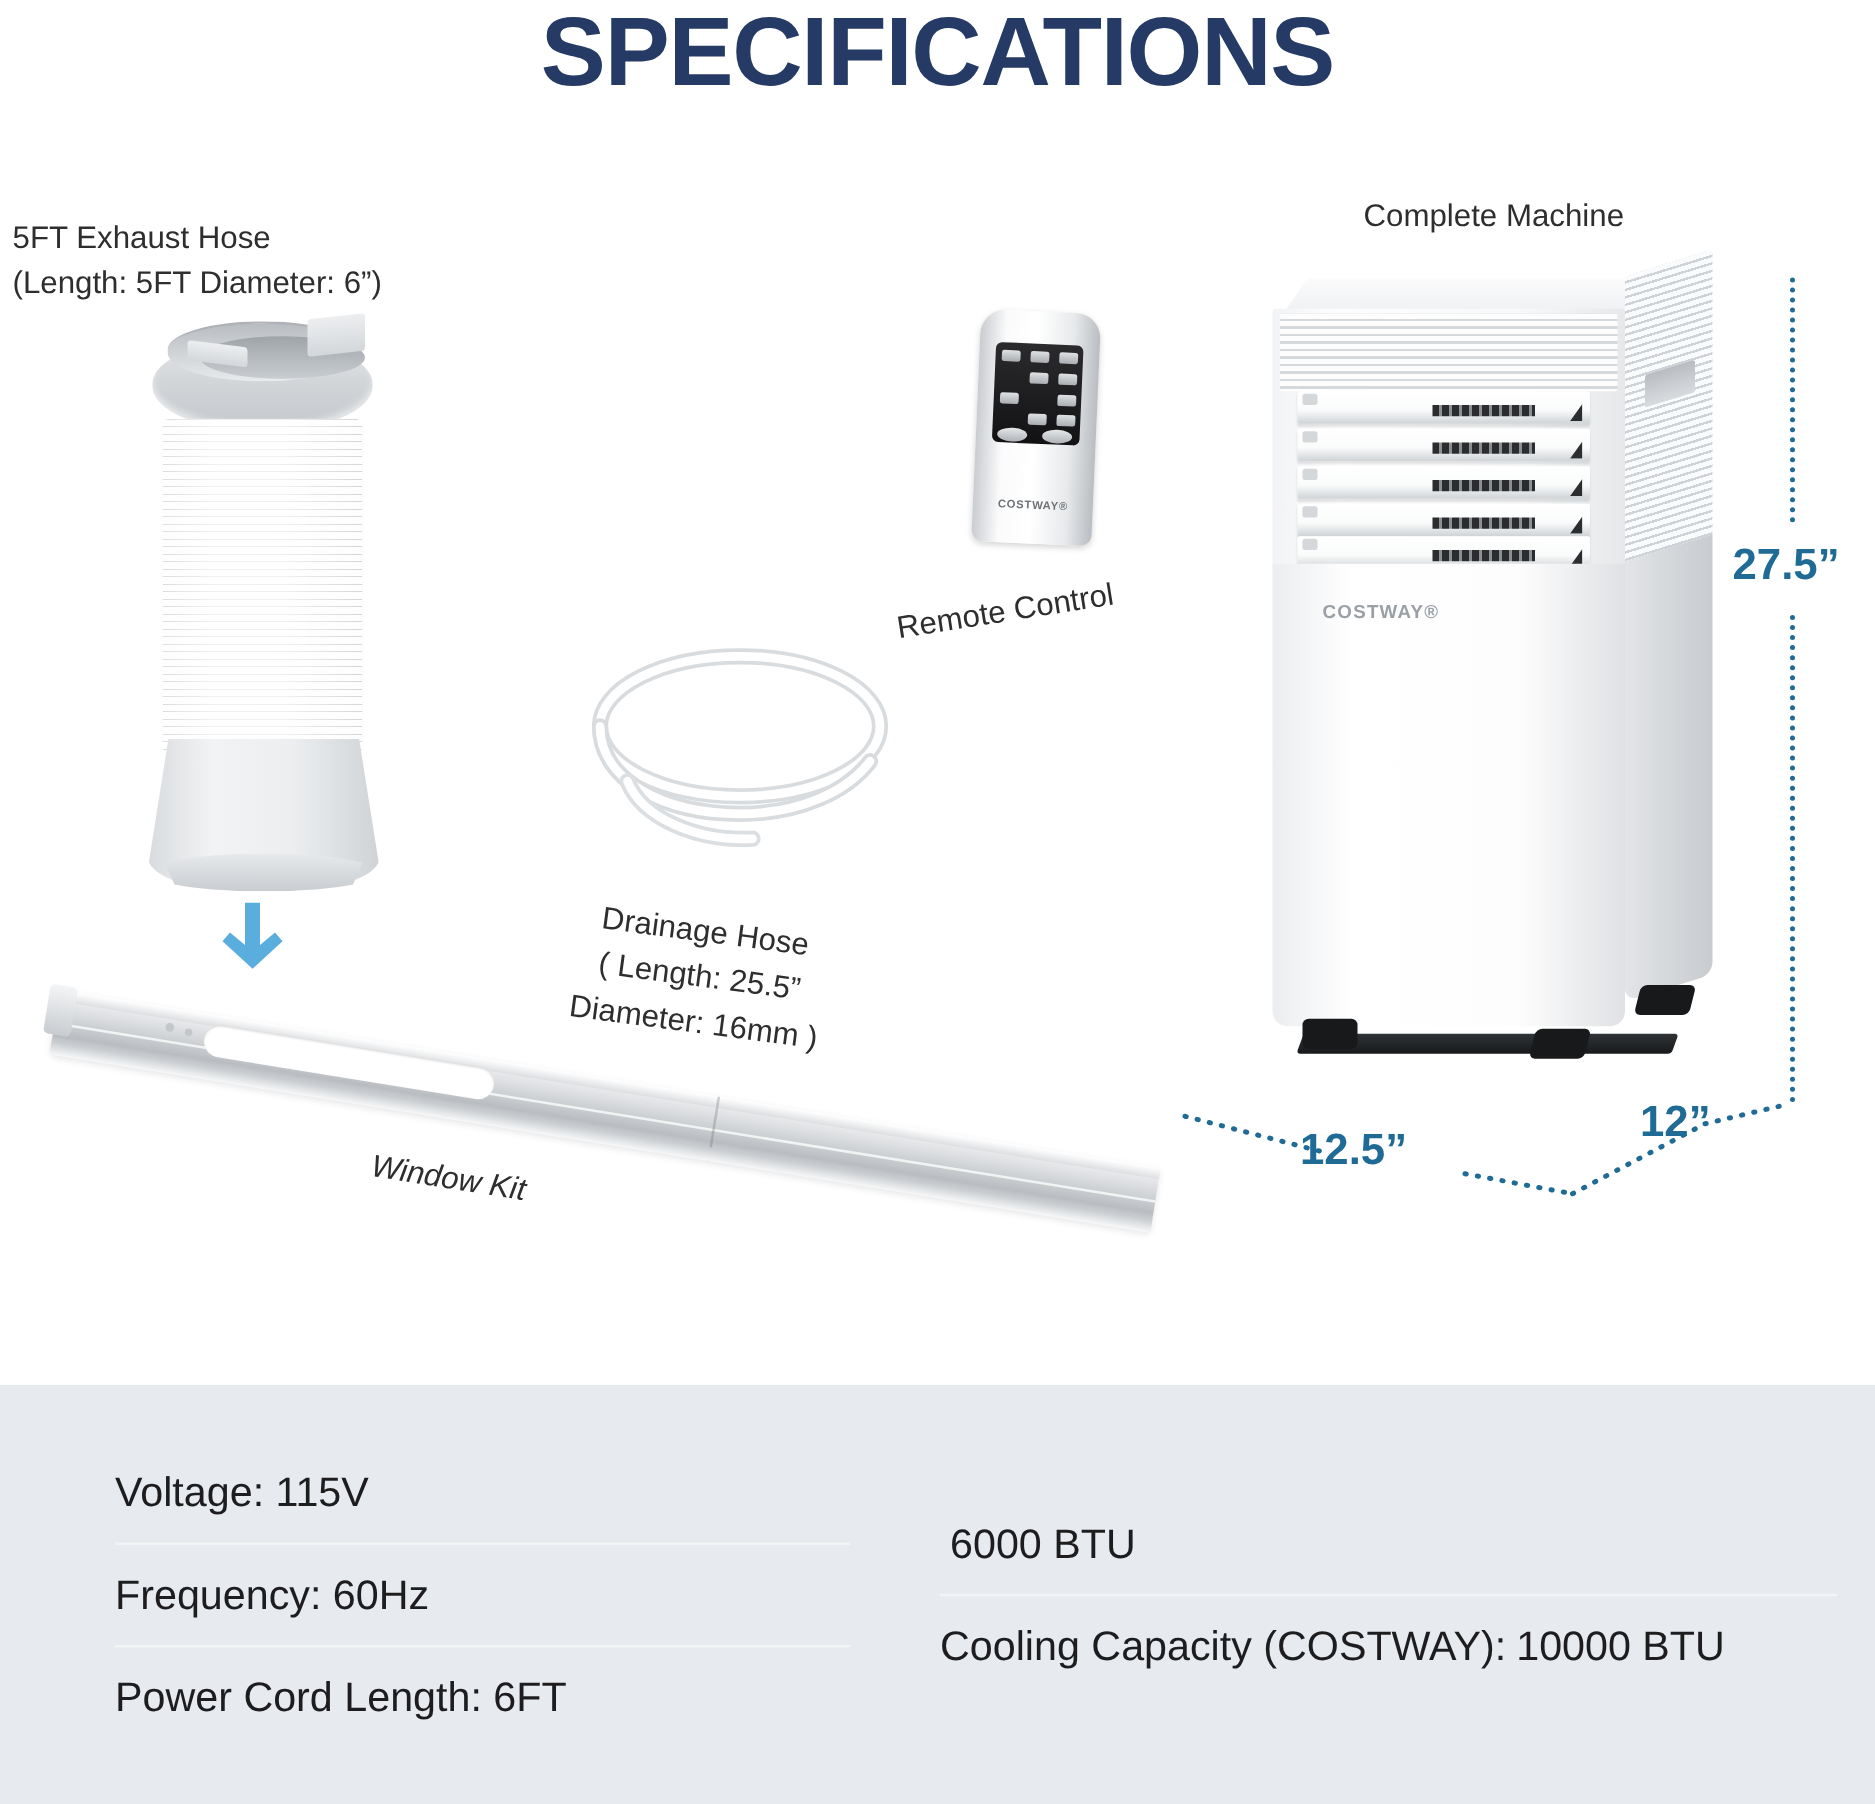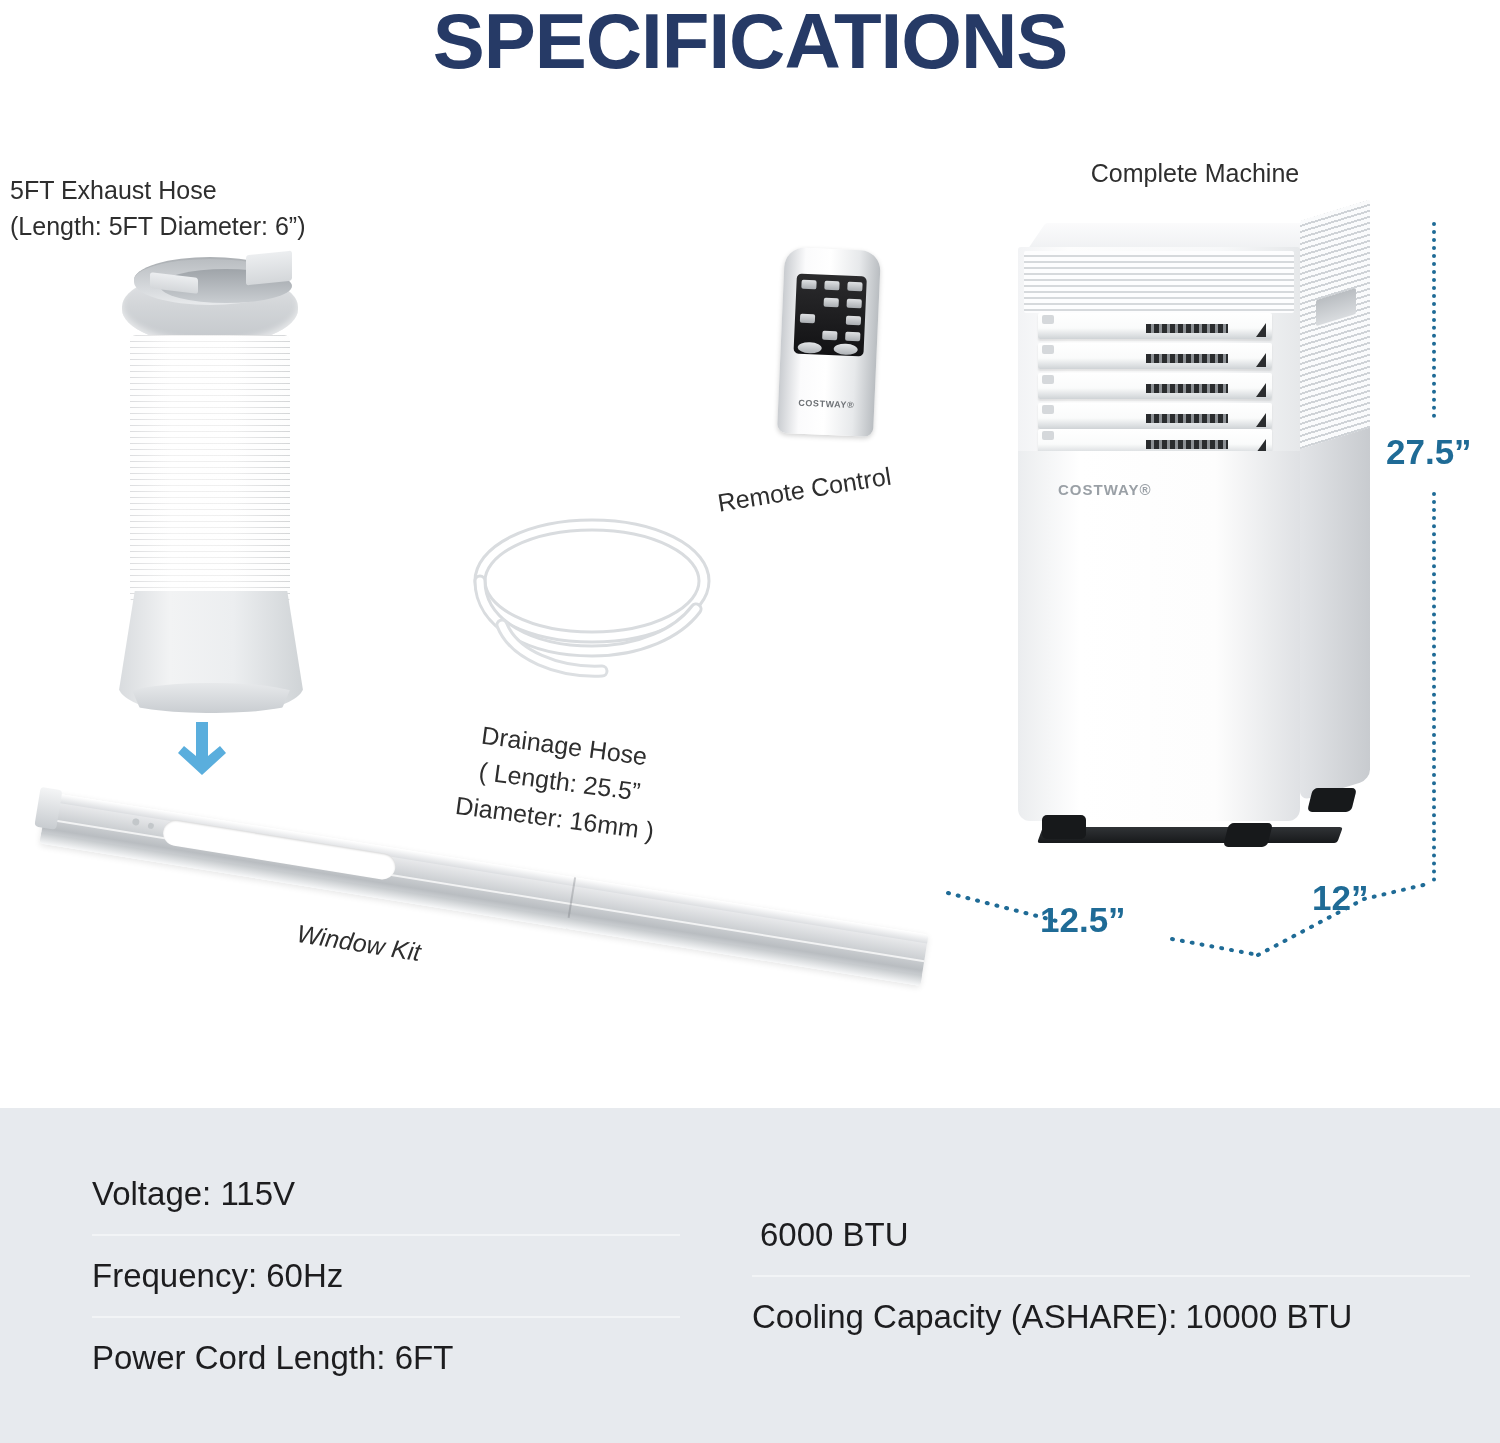--- a/index.html
+++ b/index.html
@@ -448,21 +448,21 @@
         <div class="spec-row last">
           <span class="k">Power Cord Length: 6FT</span>
         </div>
       </div>
 
       <div class="spec-col right">
         <div class="spec-row">
           <span class="v">6000 BTU</span>
         </div>
         <div class="spec-row last">
-          <span class="k">Cooling Capacity (ASHARE):</span>
+          <span class="k">Cooling Capacity (COSTWAY):</span>
           <span class="v">10000 BTU</span>
         </div>
       </div>
 
     </div>
   </div>
 
 </div>
 
 </body></html>

